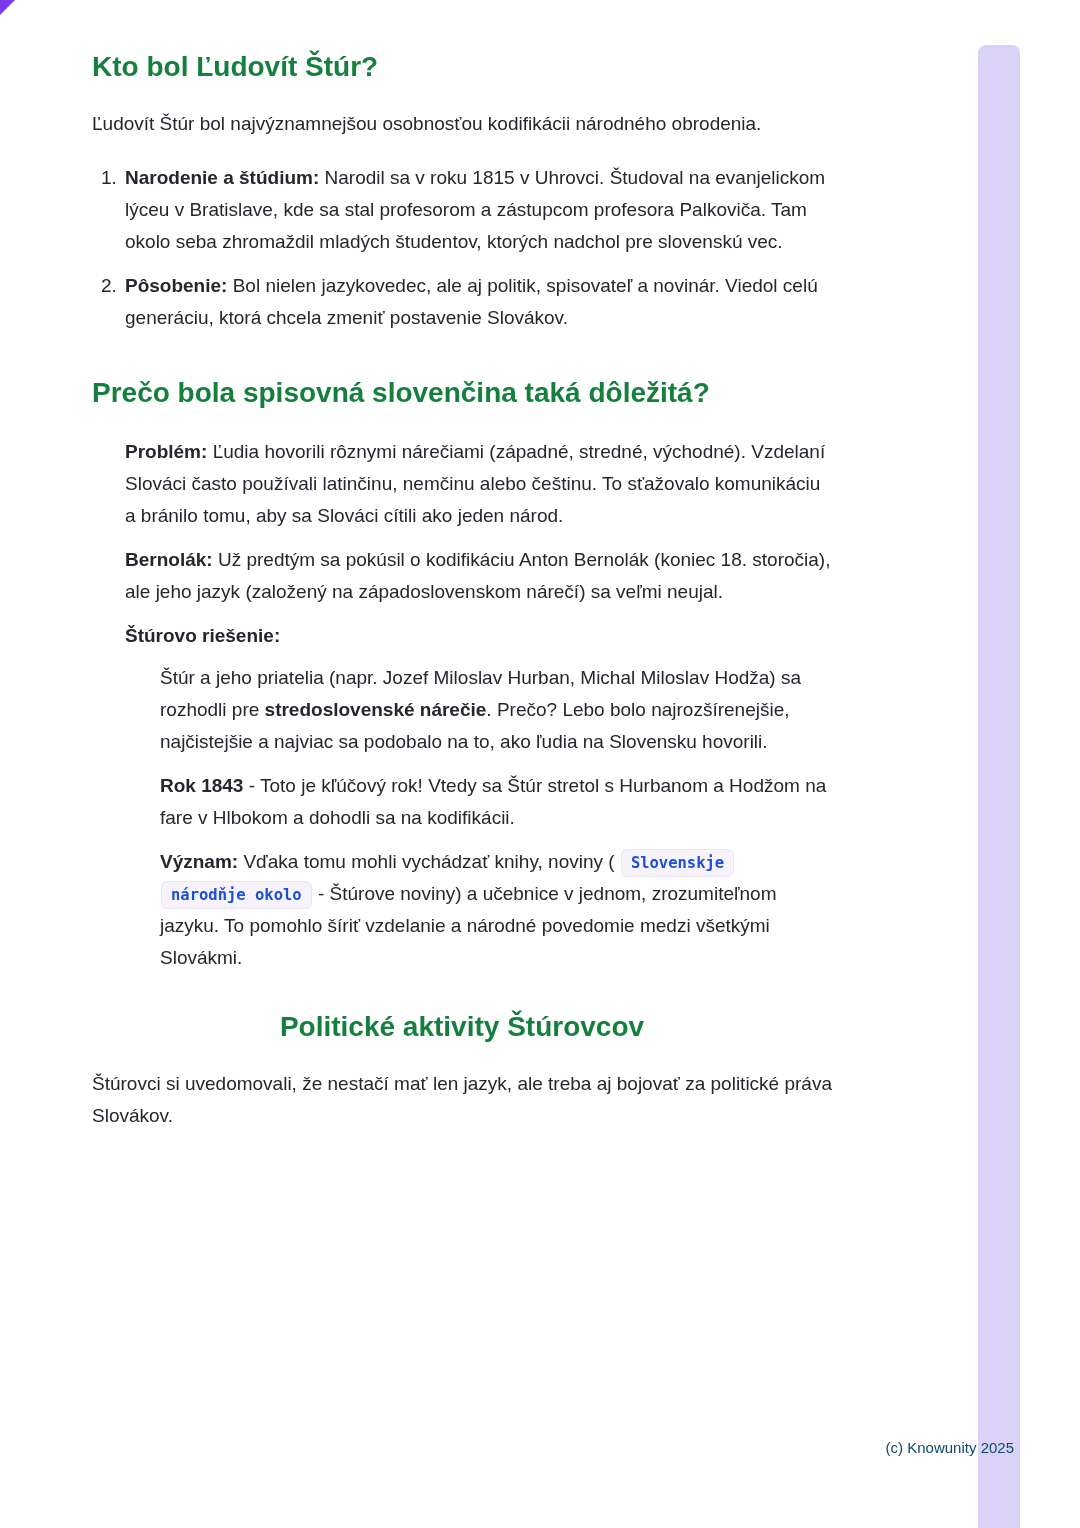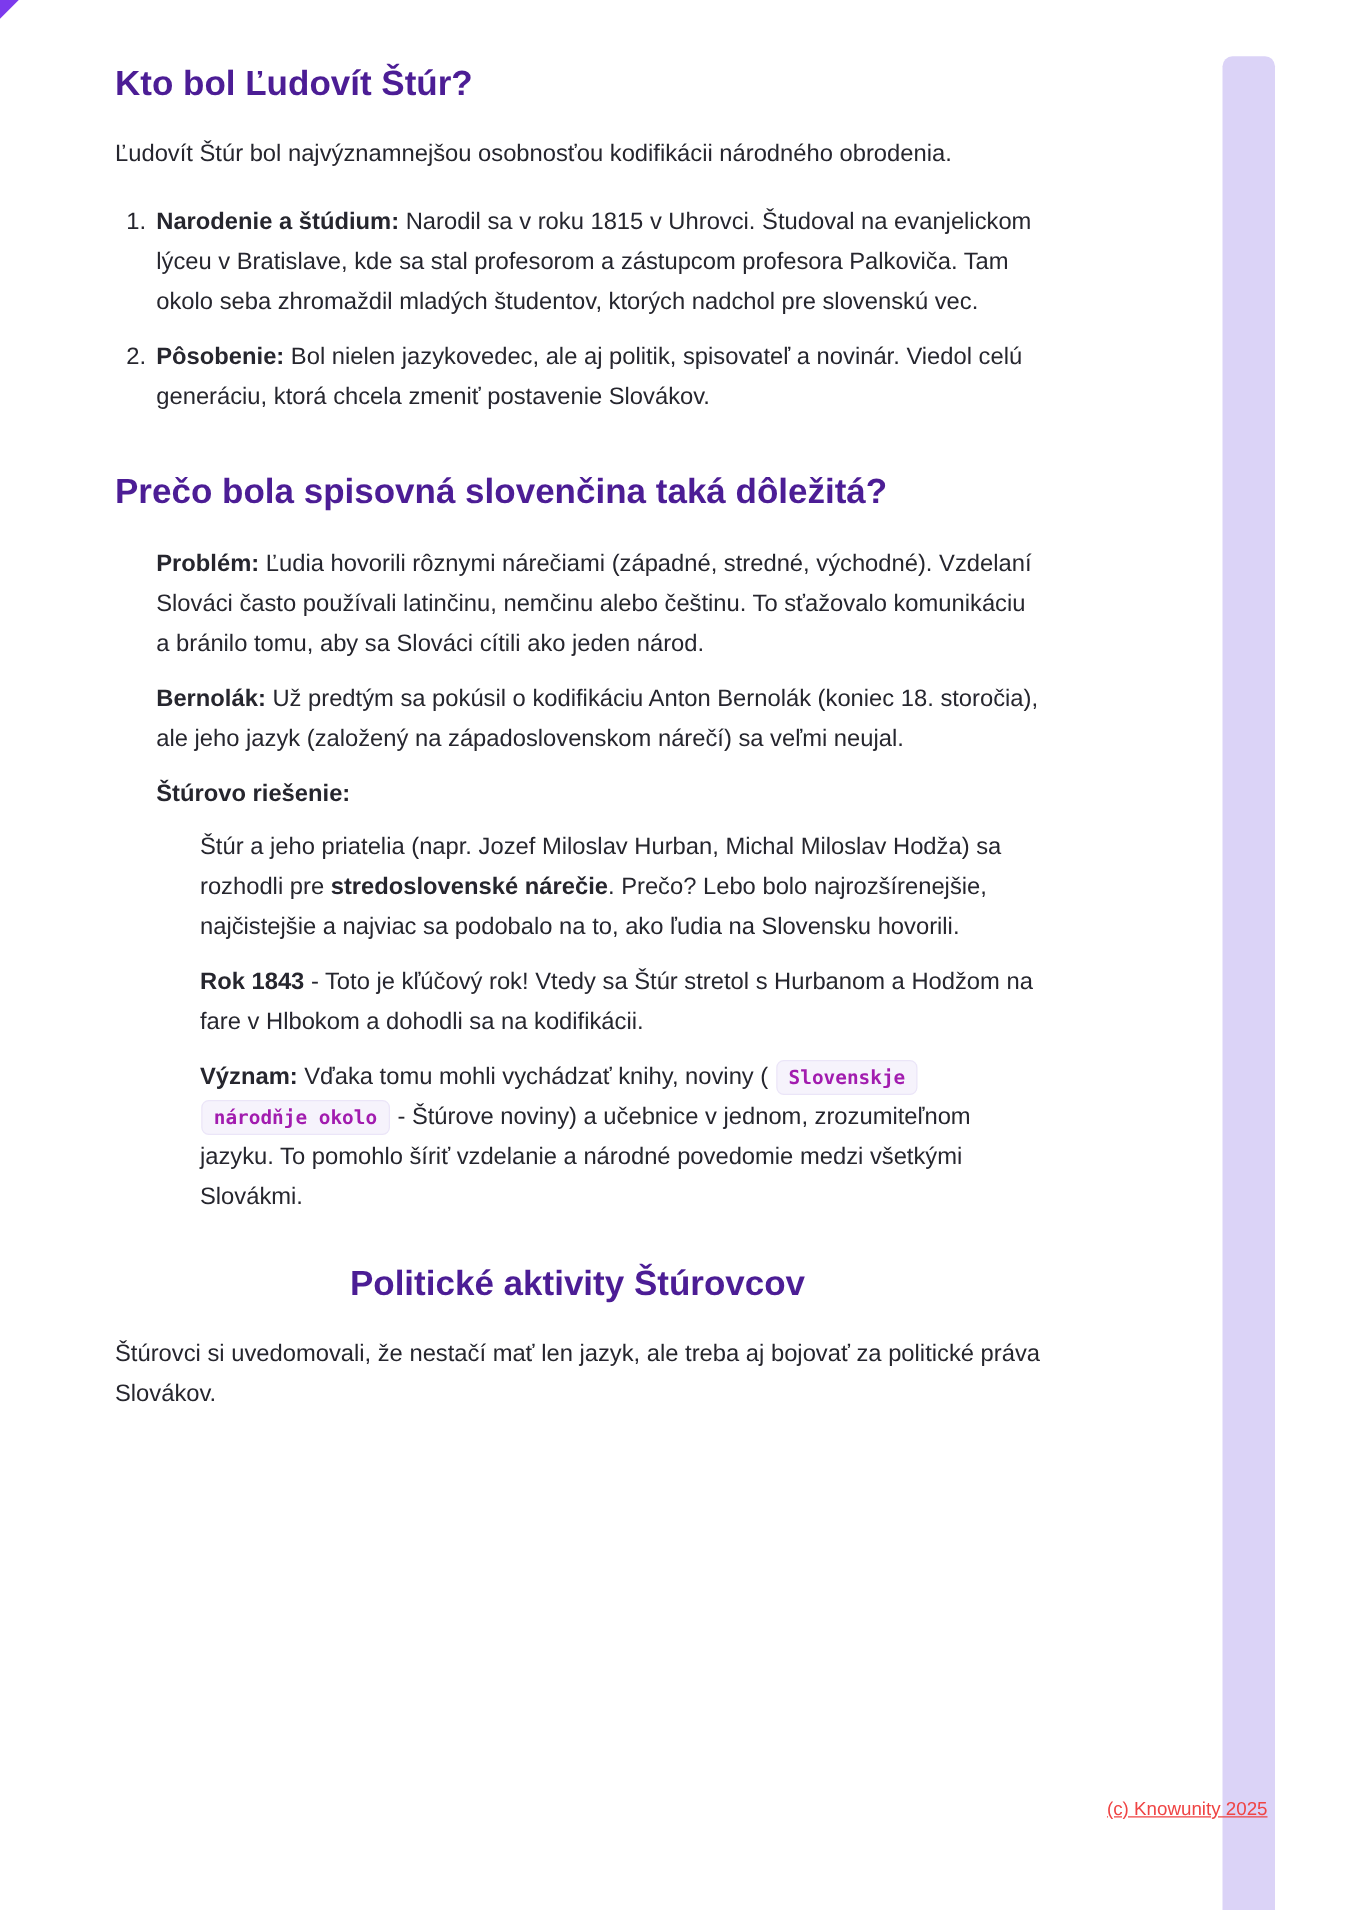--- a/index.html
+++ b/index.html
@@ -10,21 +10,21 @@
     background: #ffffff;
     font-family: "Liberation Sans", "DejaVu Sans", sans-serif;
     color: #26262E;
   }
   .content {
     position: absolute; left: 92px; top: 0;
     width: 740px; padding-top: 50px;
     font-size: 19px; line-height: 32px;
   }
   .heading {
-    color: #4c1d95;
+    color: #15803d;
     font-size: 28px; line-height: 34px;
     font-weight: 700; margin: 0;
   }
   h2.heading { margin-top: 42px; }
   h3.heading { margin-top: 36px; text-align: center; }
   .para { margin: 24px 0 0 0; }
   .justified { text-align: justify; }
   .nlist, .blist { list-style: none; margin: 22px 0 0 0; padding: 0; }
   .blist { margin-top: 26px; }
   .li { display: flex; margin-top: 12px; align-items: flex-start; }
@@ -34,36 +34,36 @@
   .nummark { padding-left: 9px; }
   .dot { width: 7px; height: 7px; border-radius: 50%; background: #26262E; margin: 13px 0 0 13px; }
   .li-body { flex: 1; min-width: 0; }
   .nested { margin-top: 10px; }
   .nested .marker { flex: 0 0 35px; }
   .nested .dot { margin-left: 15px; }
   .b { font-weight: 700; margin-top: 26px; }
   .code-chip {
     font-family: "DejaVu Sans Mono", "Liberation Mono", monospace;
     font-weight: 700; font-size: 15.5px; line-height: 22px;
-    color: #a21caf; background: #F6F3FC;
+    color: #1d4ed8; background: #F6F3FC;
     border: 1px solid #EBE5F8; border-radius: 6px;
     padding: 2px 9px; display: inline-block; vertical-align: baseline;
     margin: 0 1px;
   }
   .callout {
     margin-top: 38px;
     background: #F2EDFD;
     border-left: 7px solid #7C3AED;
     border-radius: 8px;
     padding: 24px 28px;
   }
   .callout .para { margin: 0; }
   .footer {
     position: absolute; top: 1438px; right: 66px;
-    font-size: 15px; line-height: 20px; color: #ef4444; text-decoration: underline;
+    font-size: 15px; line-height: 20px; color: #0c4a6e;
   }
   .side-strip {
     position: absolute; left: 978px; top: 45px;
     width: 42px; height: 1483px;
     background: #DBD3F7;
     border-radius: 8px 8px 0 0;
   }
   .corner-accent {
     position: absolute; left: 0; top: 0;
     width: 0; height: 0;

